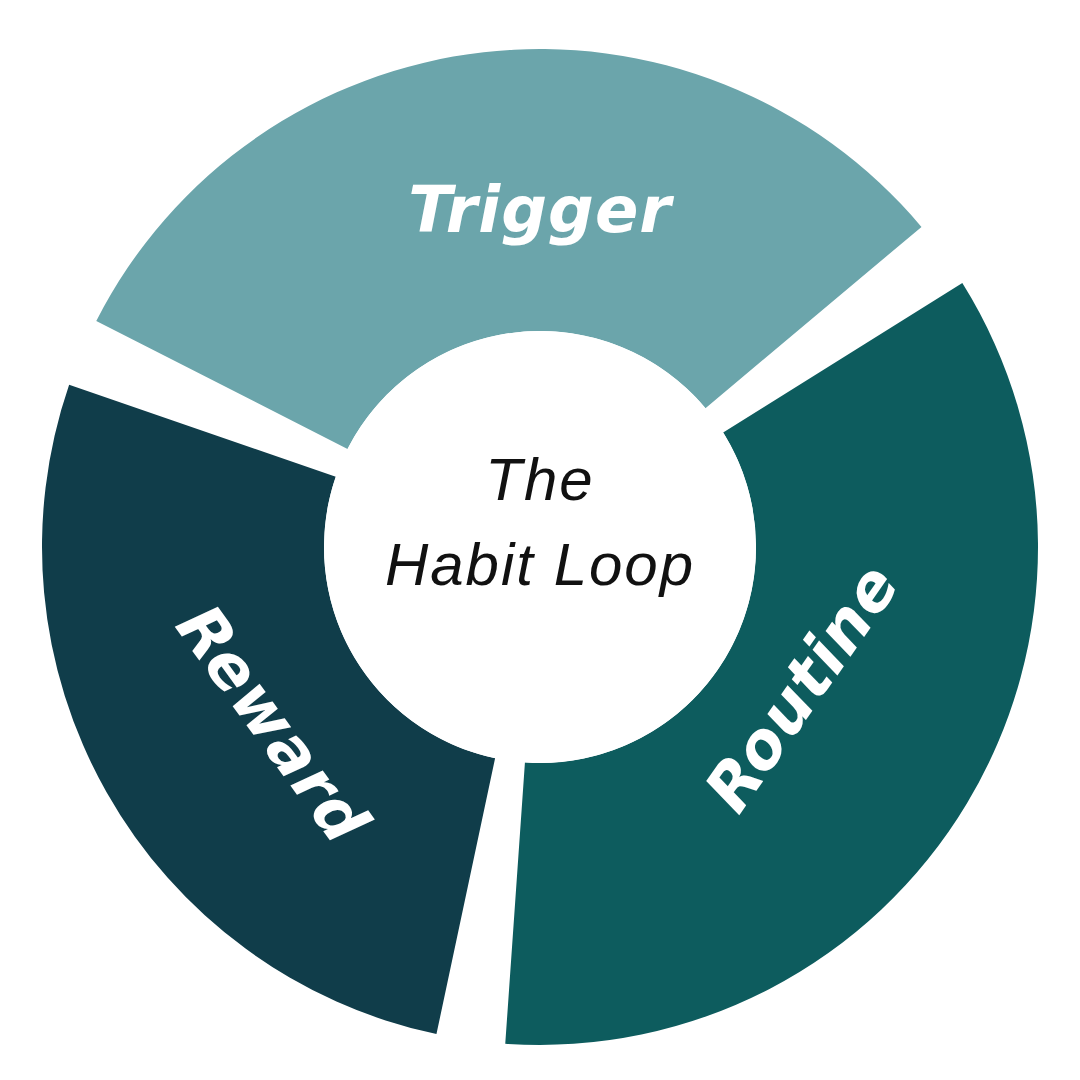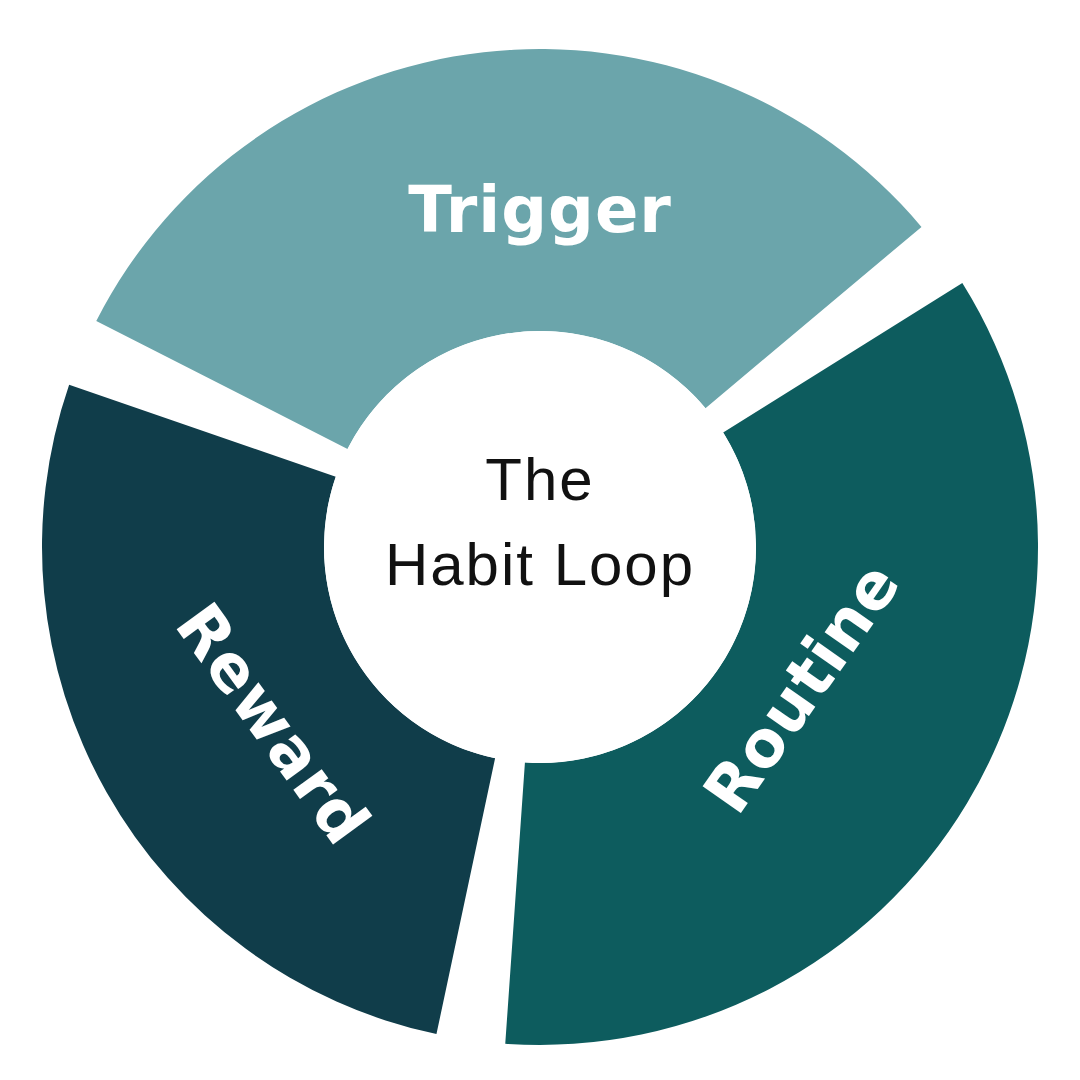--- a/index.html
+++ b/index.html
@@ -8,20 +8,21 @@
     width: 1080px;
     height: 1080px;
     background: #ffffff;
     overflow: hidden;
     font-family: "Liberation Sans", sans-serif;
   }
   .stage {
     position: relative;
     width: 1080px;
     height: 1080px;
+    font-style: italic;
   }
   svg {
     display: block;
     width: 1080px;
     height: 1080px;
   }
   .segment-label {
     font-family: "DejaVu Sans", "Liberation Sans", sans-serif;
     font-weight: 800;
     font-size: 64px;

